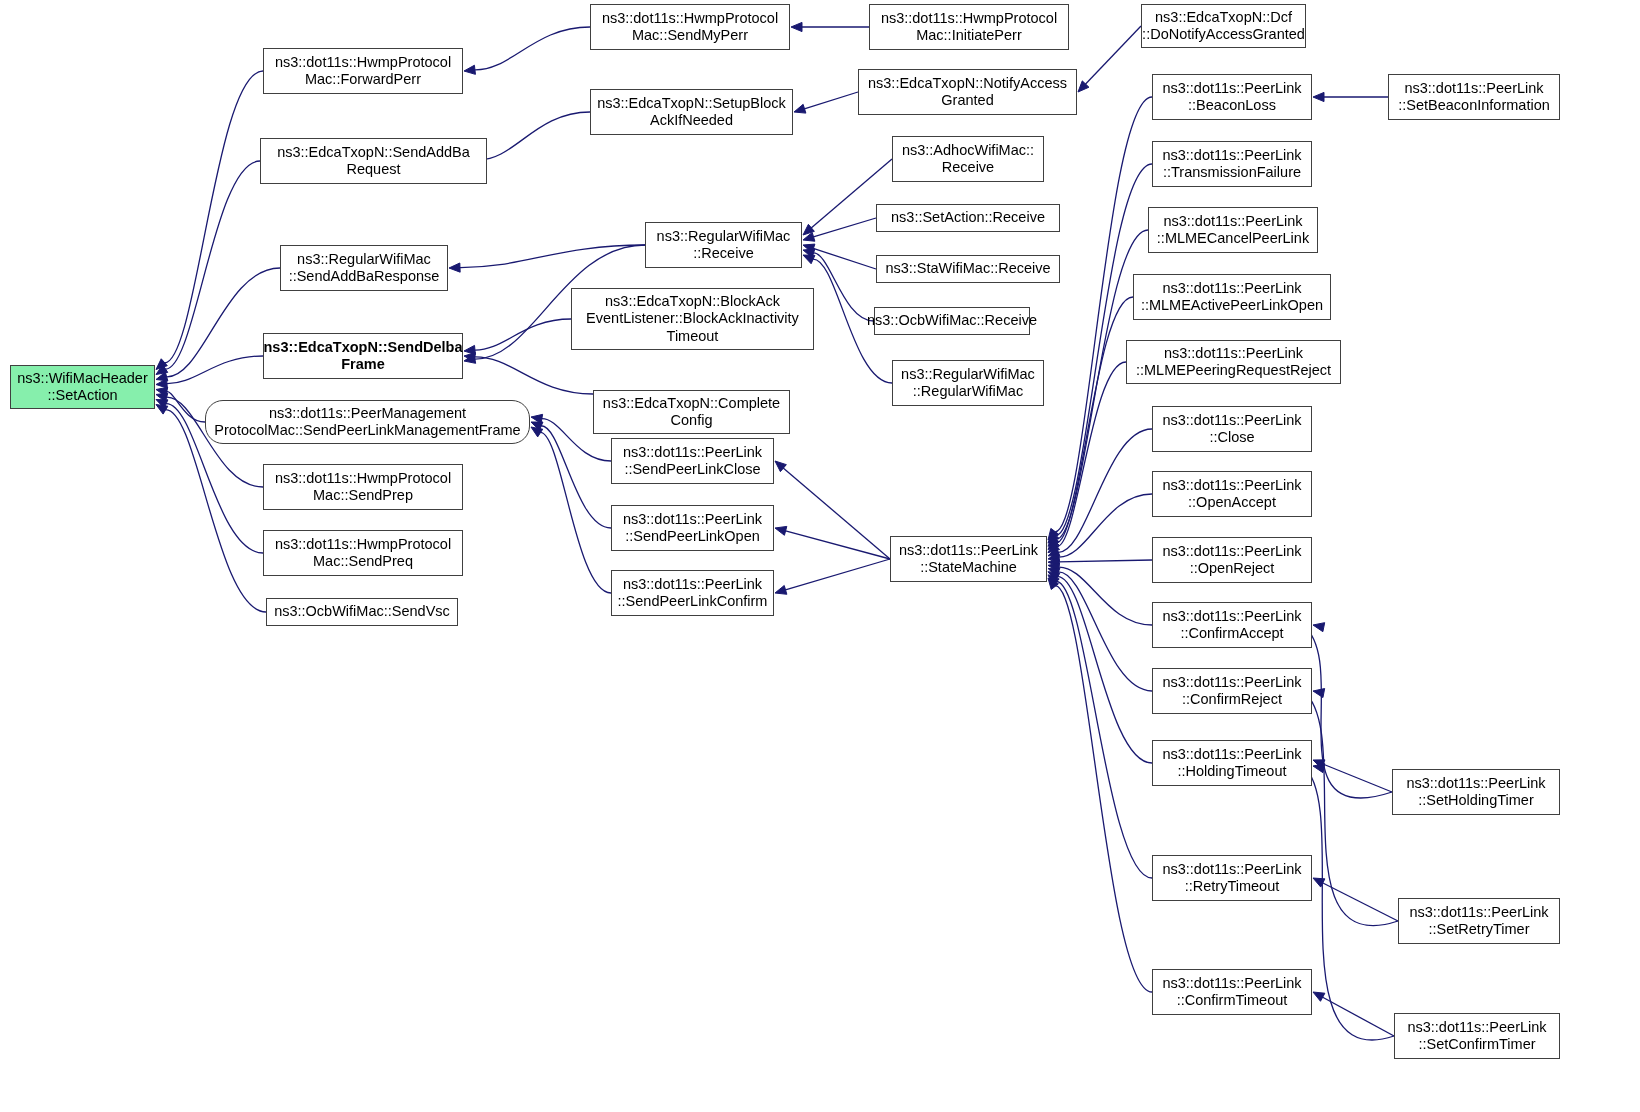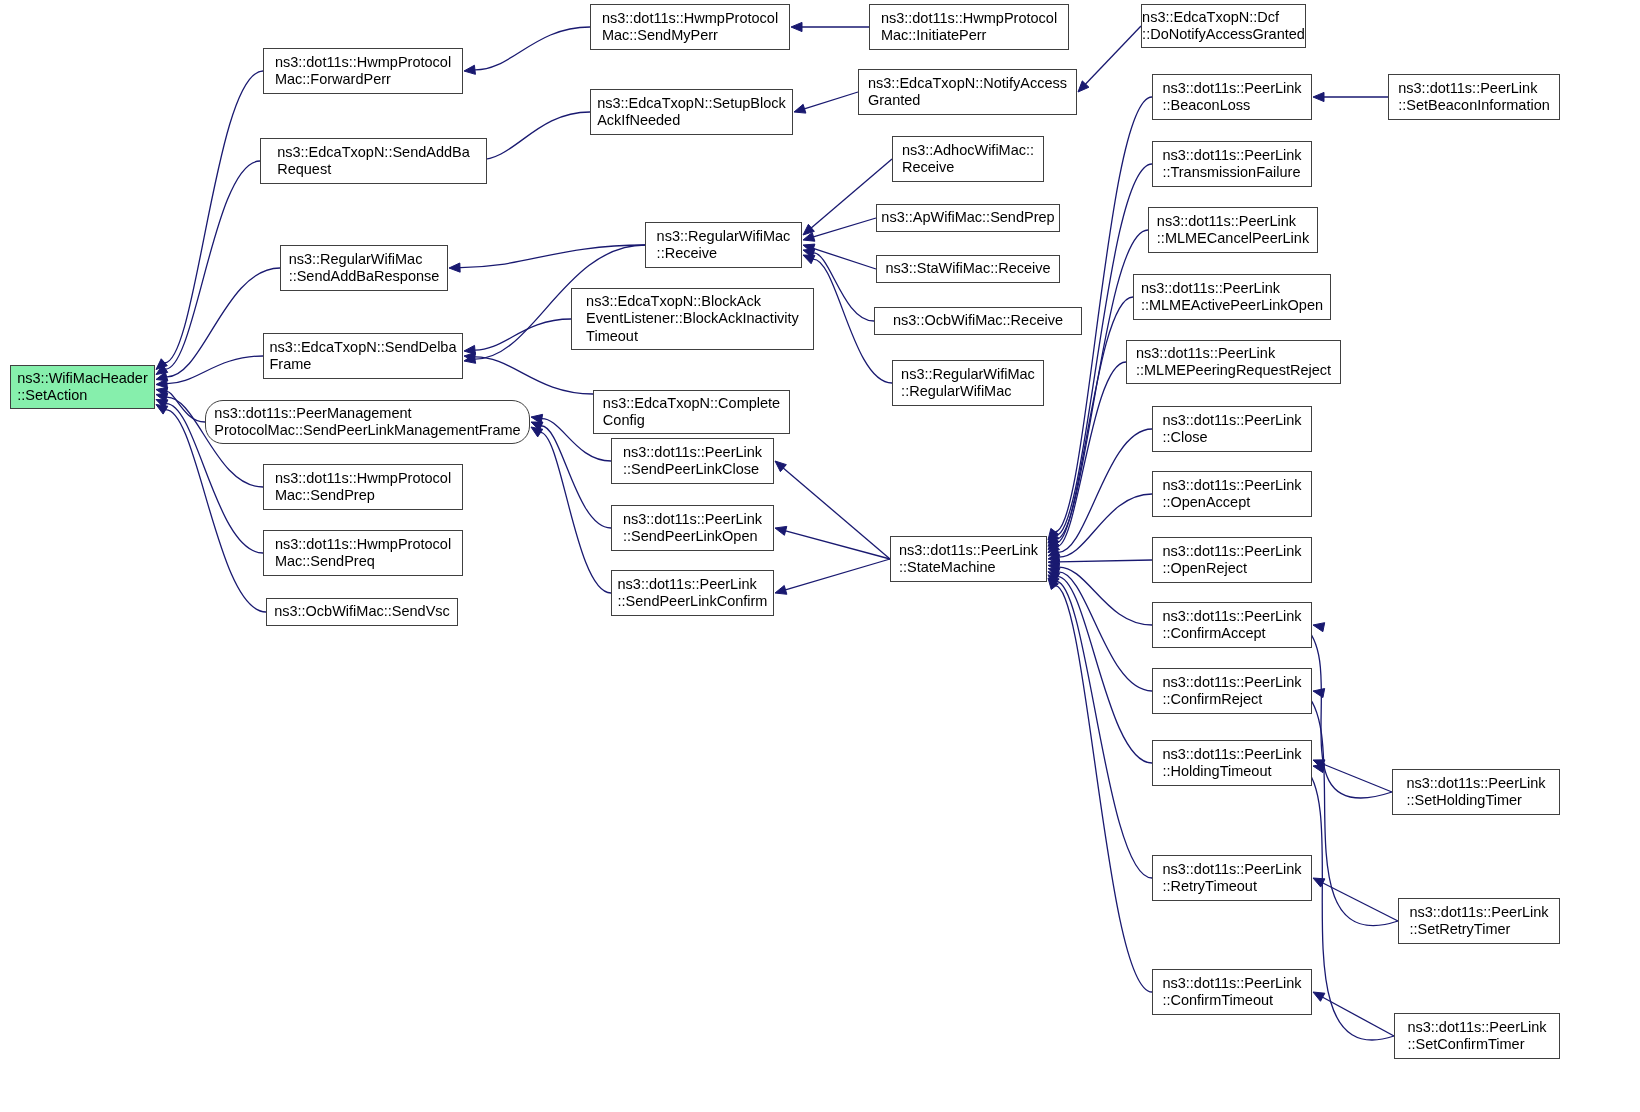--- a/index.html
+++ b/index.html
@@ -1,21 +1,21 @@
 <!DOCTYPE html>
 <html><head>
 <meta charset="utf-8">
 <style>
   html,body{margin:0;padding:0;background:#ffffff;}
   #canvas{position:relative;width:1640px;height:1112px;background:#ffffff;
           font-family:"Liberation Sans","DejaVu Sans",sans-serif;overflow:hidden;}
   svg#edges{position:absolute;left:0;top:0;width:1640px;height:1112px;}
   .node{position:absolute;box-sizing:border-box;border:1px solid #000000;
         background:#ffffff;display:flex;align-items:center;justify-content:center;
-        line-height:1.18;color:#000000;font-size:14.5px;
+        text-align:center;line-height:1.18;color:#000000;font-size:14.5px;
         padding:1px 3px;white-space:pre-line;}
   .node.root{background:#86efac;border-color:#404040;}
   .node.thick{border-color:#404040;}
 </style>
 </head>
 <body>
 
 <div id="canvas">
   <svg id="edges" xmlns="http://www.w3.org/2000/svg">
       <path d="M263,71 C214.85,71 196.66,369.5 163.50354635982848,362.8896450907758" fill="none" stroke="#191970" stroke-width="1.3"></path>
@@ -117,21 +117,21 @@
     </svg>
   <div id="nodes">
       <div class="node root" style="left: 10px; top: 365px; width: 145px; height: 44px;"><span>ns3::WifiMacHeader
 ::SetAction</span></div>
       <div class="node thick" style="left: 263px; top: 48px; width: 200px; height: 46px;"><span>ns3::dot11s::HwmpProtocol
 Mac::ForwardPerr</span></div>
       <div class="node thick" style="left: 260px; top: 138px; width: 227px; height: 46px;"><span>ns3::EdcaTxopN::SendAddBa
 Request</span></div>
       <div class="node thick" style="left: 280px; top: 245px; width: 168px; height: 46px;"><span>ns3::RegularWifiMac
 ::SendAddBaResponse</span></div>
-      <div class="node thick" style="left: 263px; top: 333px; width: 200px; height: 46px;"><span>ns3::EdcaTxopN::SendDelba
+      <div class="node thick" style="left: 263px; top: 333px; width: 200px; height: 46px; font-weight: bold;"><span>ns3::EdcaTxopN::SendDelba
 Frame</span></div>
       <div class="node thick" style="left: 205px; top: 400px; width: 325px; height: 44px; border-radius: 18px;"><span>ns3::dot11s::PeerManagement
 ProtocolMac::SendPeerLinkManagementFrame</span></div>
       <div class="node thick" style="left: 263px; top: 464px; width: 200px; height: 46px;"><span>ns3::dot11s::HwmpProtocol
 Mac::SendPrep</span></div>
       <div class="node thick" style="left: 263px; top: 530px; width: 200px; height: 46px;"><span>ns3::dot11s::HwmpProtocol
 Mac::SendPreq</span></div>
       <div class="node thick" style="left: 266px; top: 598px; width: 192px; height: 28px;"><span>ns3::OcbWifiMac::SendVsc</span></div>
       <div class="node thick" style="left: 590px; top: 4px; width: 200px; height: 46px;"><span>ns3::dot11s::HwmpProtocol
 Mac::SendMyPerr</span></div>
@@ -149,23 +149,23 @@
       <div class="node thick" style="left: 611px; top: 505px; width: 163px; height: 46px;"><span>ns3::dot11s::PeerLink
 ::SendPeerLinkOpen</span></div>
       <div class="node thick" style="left: 611px; top: 570px; width: 163px; height: 46px;"><span>ns3::dot11s::PeerLink
 ::SendPeerLinkConfirm</span></div>
       <div class="node thick" style="left: 869px; top: 4px; width: 200px; height: 46px;"><span>ns3::dot11s::HwmpProtocol
 Mac::InitiatePerr</span></div>
       <div class="node thick" style="left: 858px; top: 69px; width: 219px; height: 46px;"><span>ns3::EdcaTxopN::NotifyAccess
 Granted</span></div>
       <div class="node thick" style="left: 892px; top: 136px; width: 152px; height: 46px;"><span>ns3::AdhocWifiMac::
 Receive</span></div>
-      <div class="node thick" style="left: 876px; top: 204px; width: 184px; height: 28px;"><span>ns3::ApWifiMac::SendPrep</span></div>
+      <div class="node thick" style="left: 876px; top: 204px; width: 184px; height: 28px;"><span>ns3::SetAction::Receive</span></div>
       <div class="node thick" style="left: 876px; top: 255px; width: 184px; height: 28px;"><span>ns3::StaWifiMac::Receive</span></div>
-      <div class="node thick" style="left: 874px; top: 307px; width: 208px; height: 28px;"><span>ns3::OcbWifiMac::Receive</span></div>
+      <div class="node thick" style="left: 874px; top: 307px; width: 156px; height: 28px;"><span>ns3::OcbWifiMac::Receive</span></div>
       <div class="node thick" style="left: 892px; top: 360px; width: 152px; height: 46px;"><span>ns3::RegularWifiMac
 ::RegularWifiMac</span></div>
       <div class="node thick" style="left: 890px; top: 536px; width: 157px; height: 46px;"><span>ns3::dot11s::PeerLink
 ::StateMachine</span></div>
       <div class="node thick" style="left: 1141px; top: 4px; width: 165px; height: 44px;"><span>ns3::EdcaTxopN::Dcf
 ::DoNotifyAccessGranted</span></div>
       <div class="node thick" style="left: 1152px; top: 74px; width: 160px; height: 46px;"><span>ns3::dot11s::PeerLink
 ::BeaconLoss</span></div>
       <div class="node thick" style="left: 1152px; top: 141px; width: 160px; height: 46px;"><span>ns3::dot11s::PeerLink
 ::TransmissionFailure</span></div>

